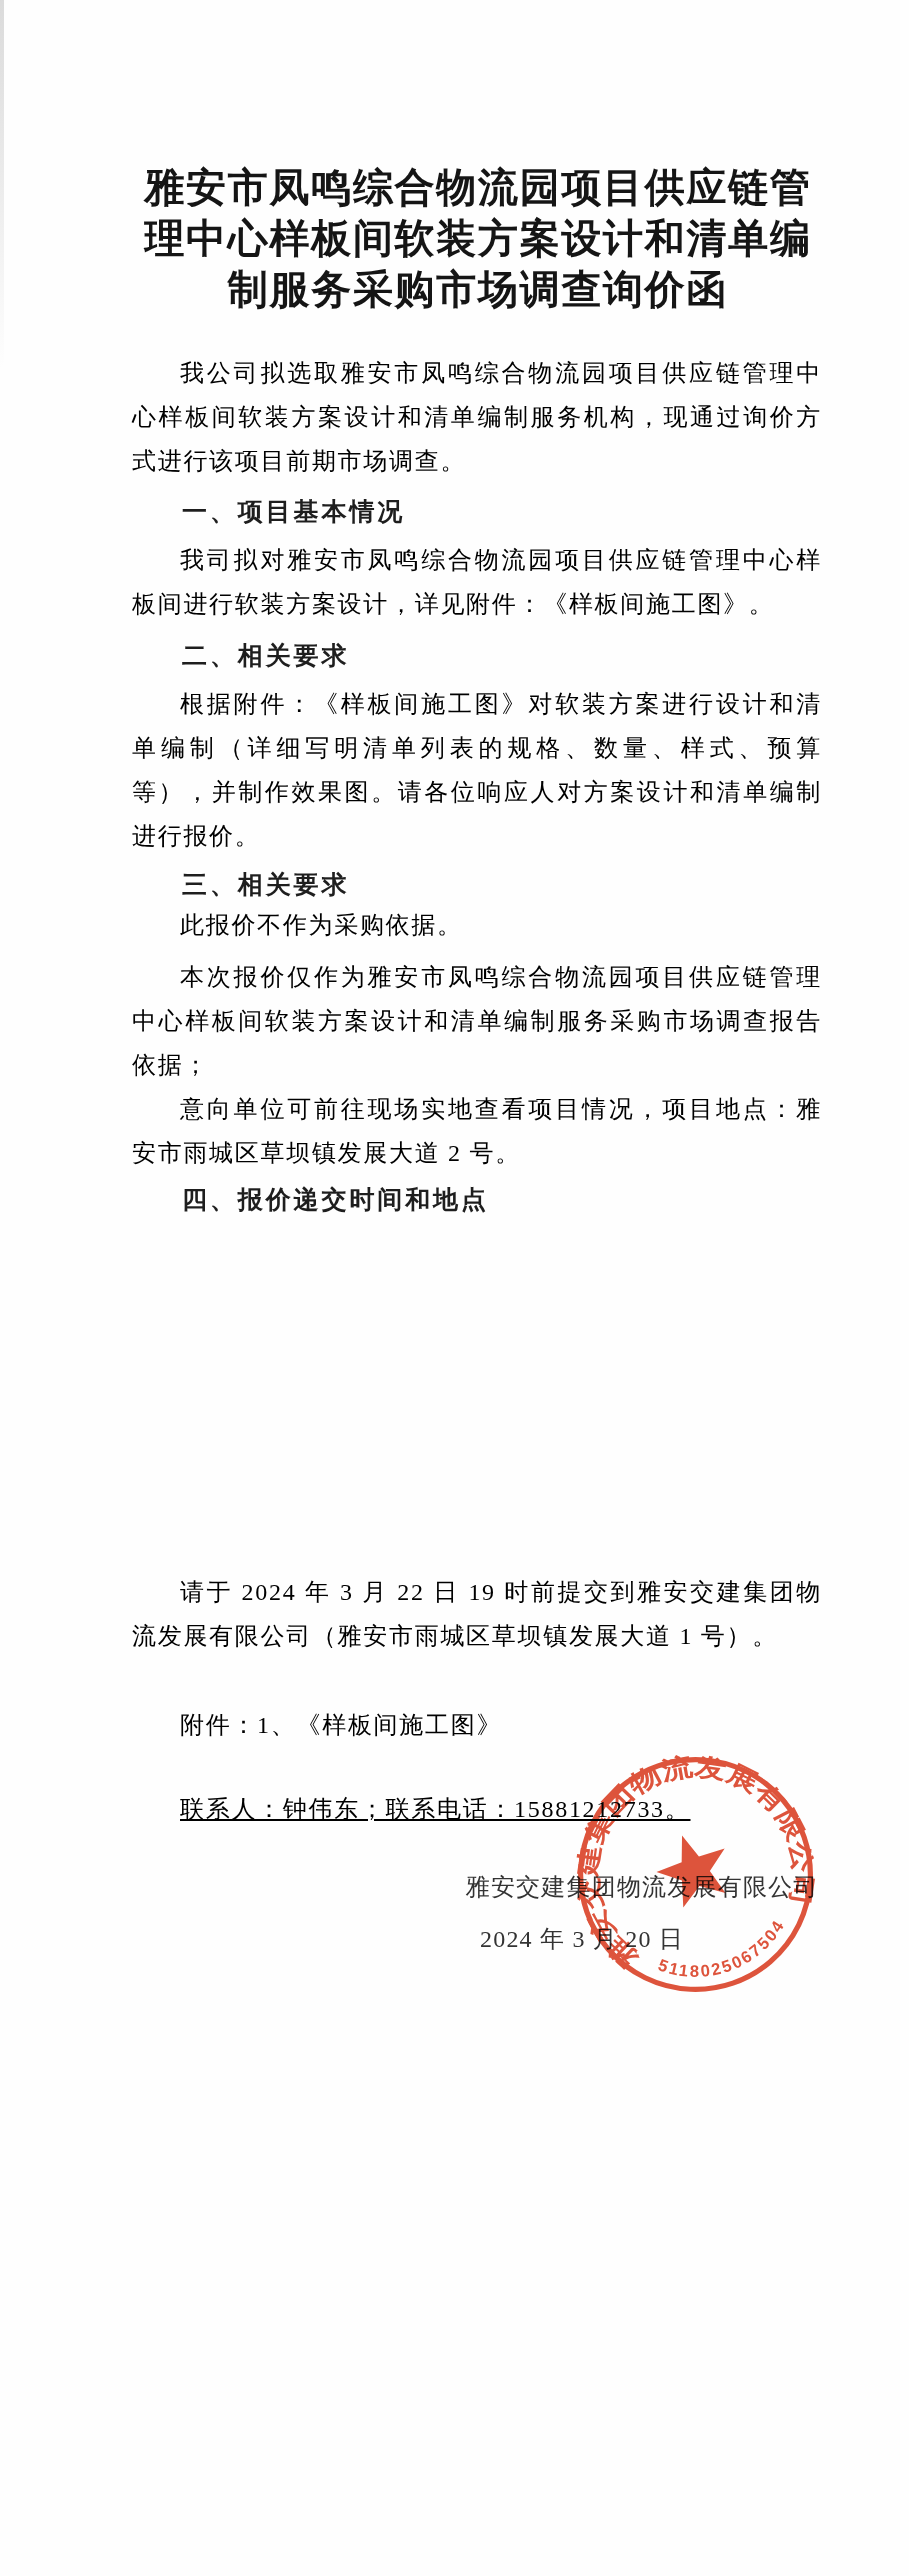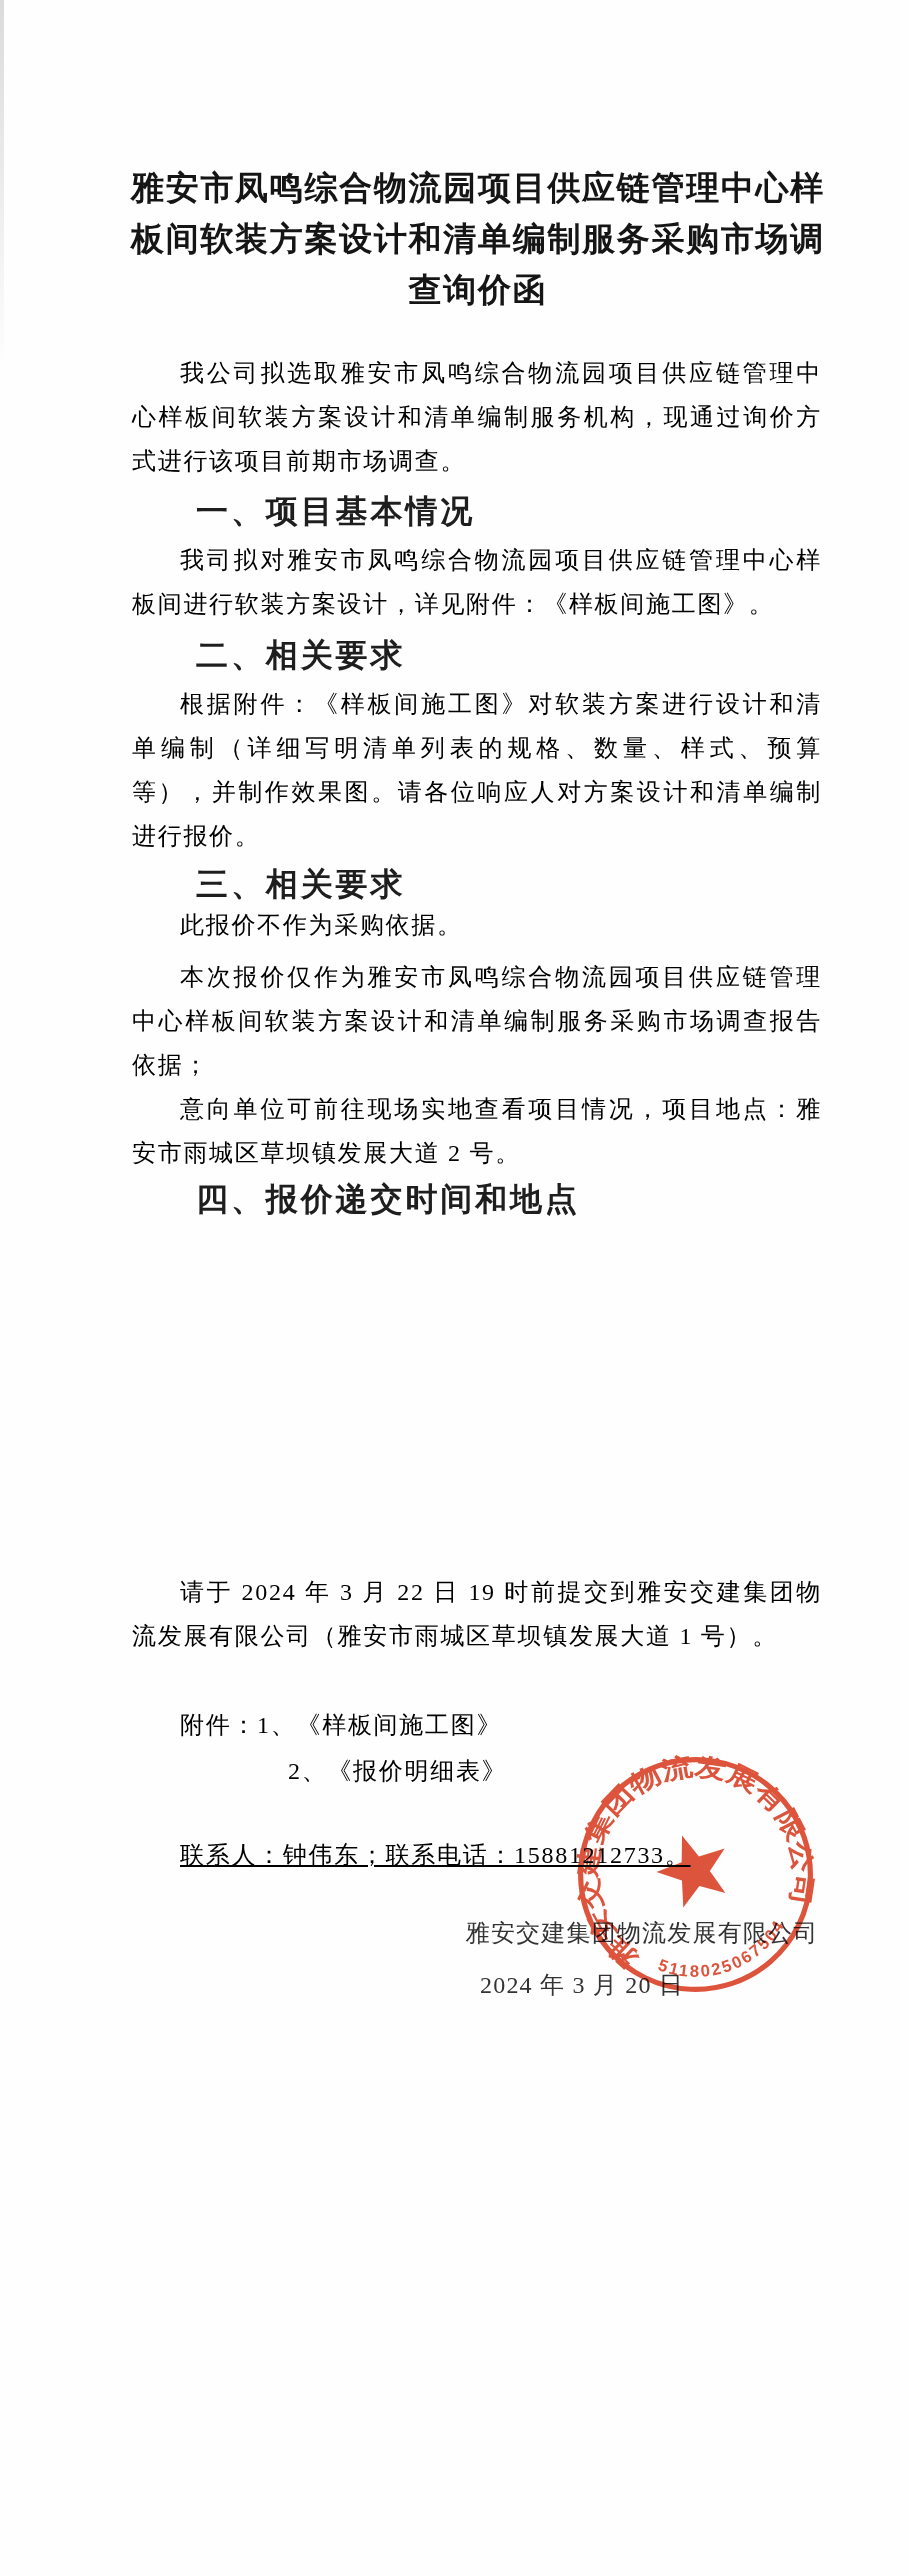--- a/index.html
+++ b/index.html
@@ -33,37 +33,37 @@
   h1, h2, p { margin: 0; padding: 0; }
 
   .title {
     margin: 162px auto 0 auto;
     width: 707px;
     position: relative;
     left: -7.5px;
     text-align: center;
     font-family: "Liberation Sans", "DejaVu Sans", sans-serif;
     font-weight: 700;
-    font-size: 33px;
+    font-size: 40px;
     letter-spacing: 1.7px;
     line-height: 51px;
     color: #151515;
   }
   .body {
     font-size: 24px;
     letter-spacing: 1.7px;
     line-height: 44px;
     text-align: justify;
     color: #000000;
   }
   .indent { text-indent: 2em; }
   .heading {
     font-family: "Liberation Sans", "DejaVu Sans", sans-serif;
     font-weight: 700;
-    font-size: 32px;
+    font-size: 25px;
     letter-spacing: 2.9px;
     line-height: 37px;
     text-indent: 2em;
     color: #1e1e1e;
   }
   .mt-intro   { margin-top: 36px; }
   .mt-h       { margin-top: 10.4px; }
   .mt-p       { margin-top: 8px; }
   .mt-h4      { margin-top: 5.8px; }
   .mt-submit  { margin-top: 352px; }
@@ -126,21 +126,20 @@
     <p class="body indent">此报价不作为采购依据。</p>
     <p class="body indent mt-p">本次报价仅作为雅安市凤鸣综合物流园项目供应链管理中心样板间软装方案设计和清单编制服务采购市场调查报告依据；</p>
     <p class="body indent">意向单位可前往现场实地查看项目情况，项目地点：雅安市雨城区草坝镇发展大道 2 号。</p>
 
     <h2 class="heading mt-h4">四、报价递交时间和地点</h2>
 
     <p class="body indent mt-submit">请于 2024 年 3 月 22 日 19 时前提交到雅安交建集团物流发展有限公司（雅安市雨城区草坝镇发展大道 1 号）。</p>
 
     <div class="mt-attach">
       <p class="body indent attach-line"><span>附件：</span><span>1、《样板间施工图》</span></p>
-      <p class="body attach-line attach-second">2、《报价明细表》</p>
     </div>
 
     <p class="body indent mt-contact">联系人：钟伟东；联系电话：15881212733。</p>
 
     <p class="sig-company">雅安交建集团物流发展有限公司</p>
     <p class="sig-date">2024 年 3 月 20 日</p>
   </div>
 
   <svg class="seal" viewBox="-215 -215 430 430" xmlns="http://www.w3.org/2000/svg">
     <g transform="rotate(-19)">

